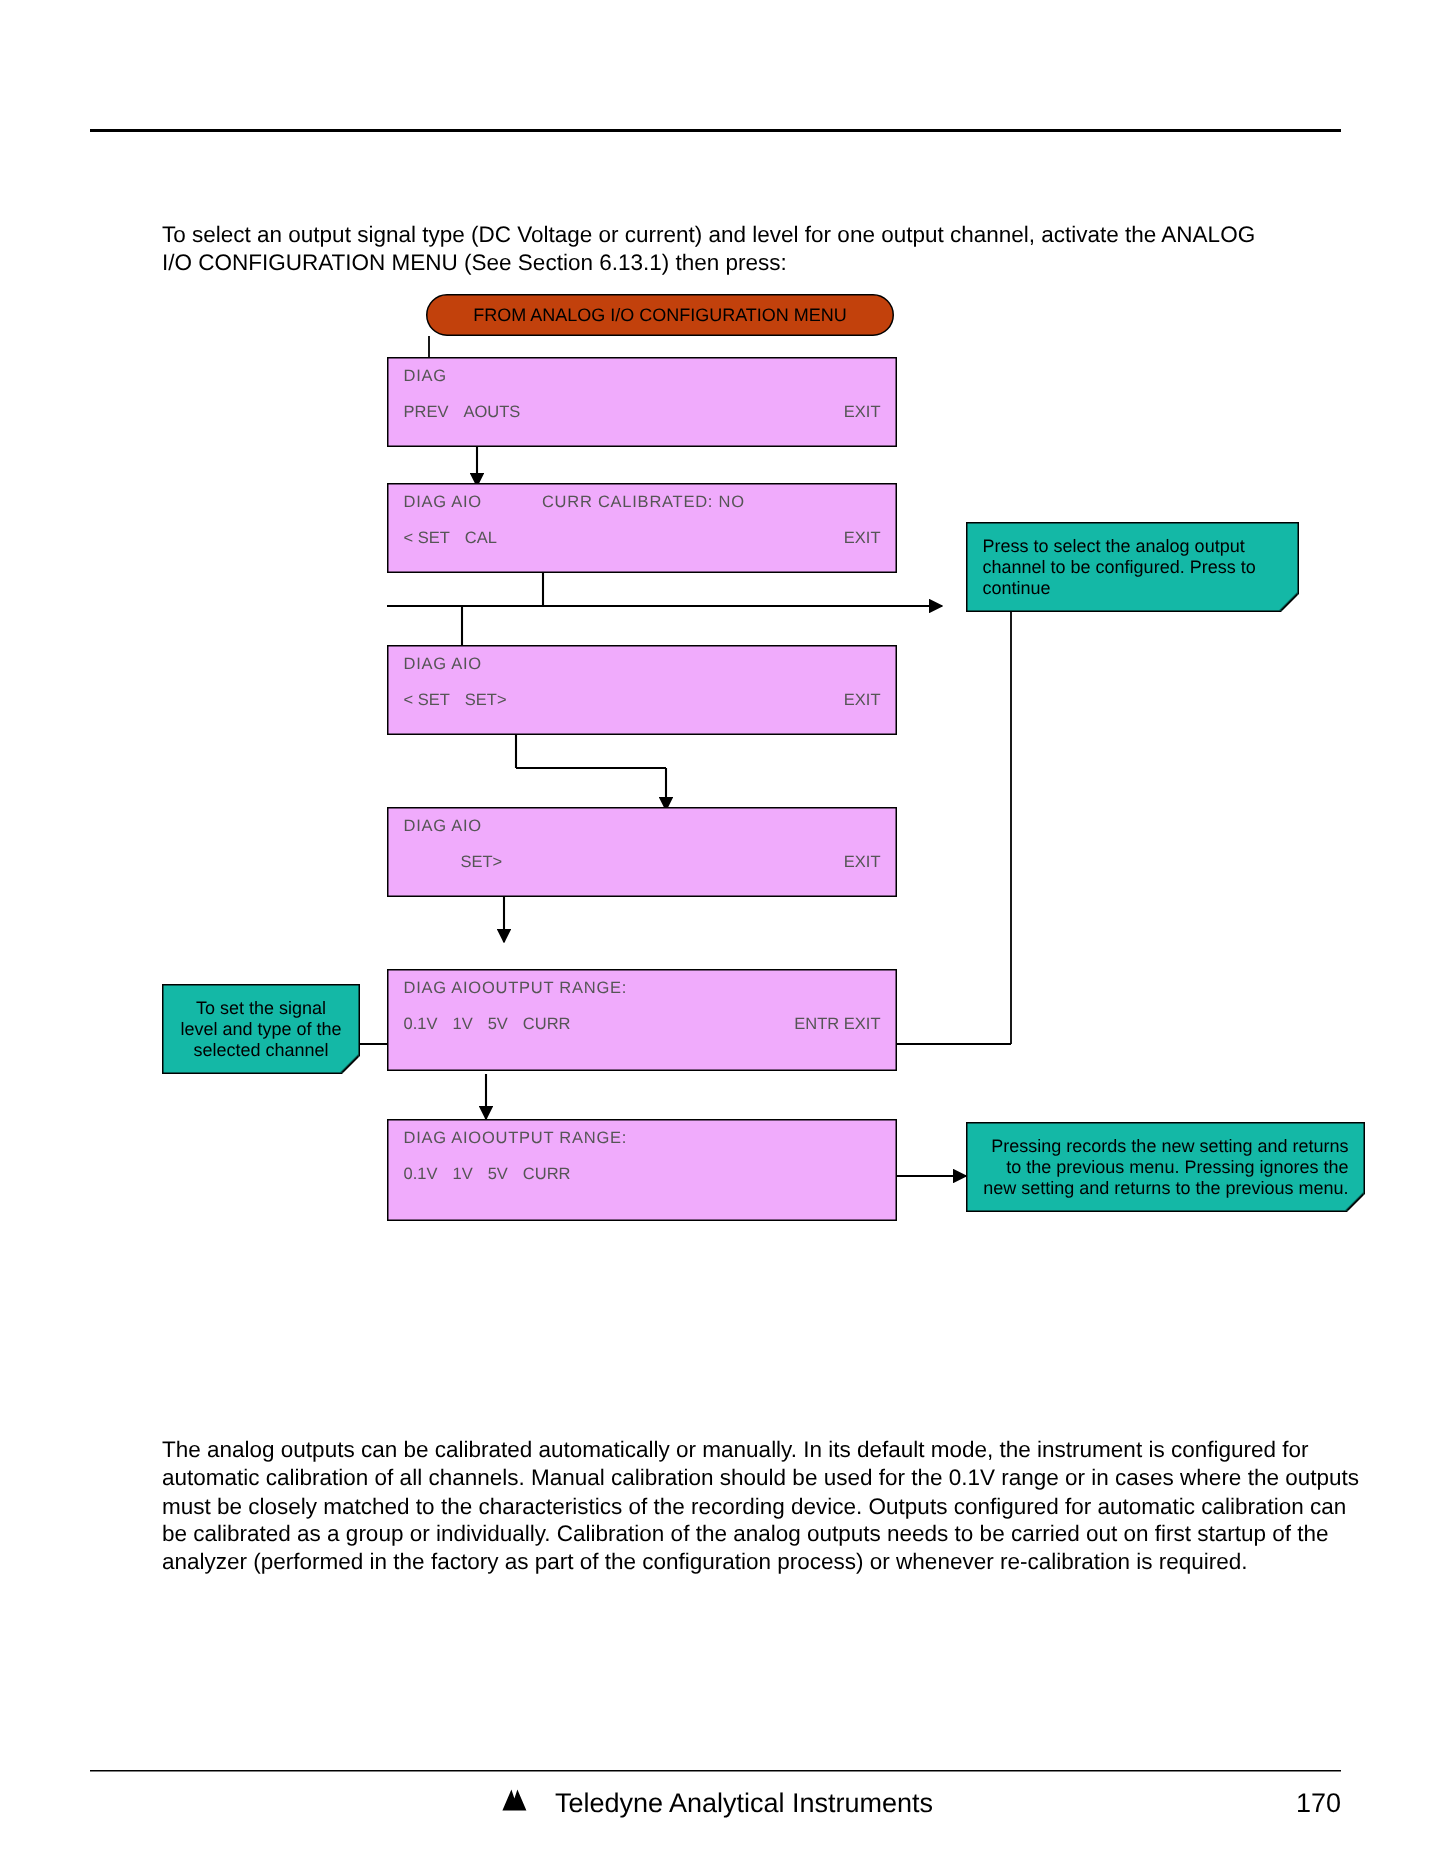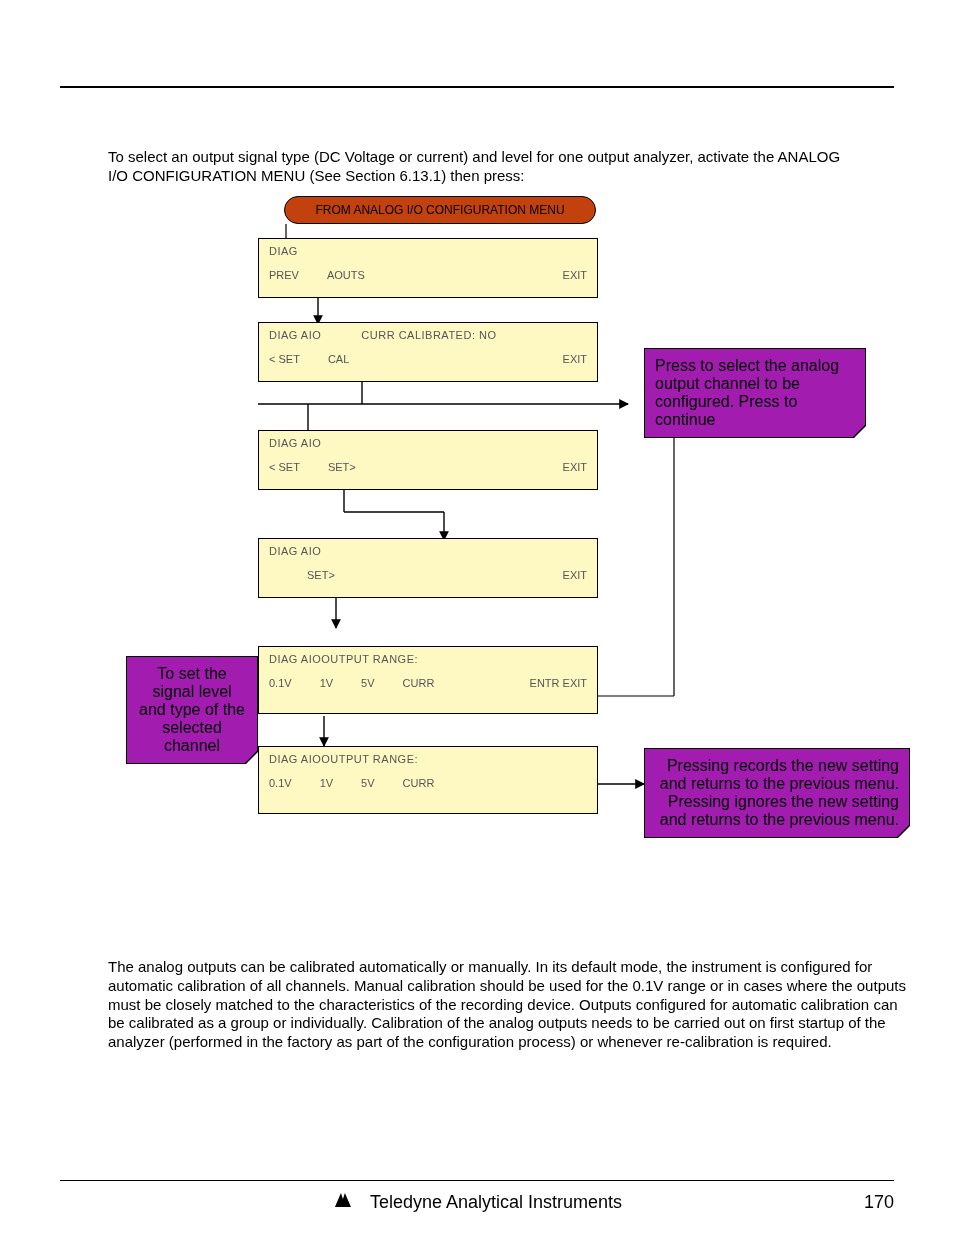--- a/index.html
+++ b/index.html
@@ -45,45 +45,45 @@
     border-radius: 20px;
     font-size: 12px;
     text-align: center;
     padding: 6px 10px;
     background: #c2410c;
     z-index: 3;
   }
   .panel {
     position: absolute;
     border: 1px solid #000;
-    background: #fef9c3;
+    background: #f0abfc;
     z-index: 3;
   }
   .panel-row1 {
     font-size: 11px;
     color: #555;
     padding: 6px 10px 2px 10px;
     letter-spacing: .5px;
   }
   .panel-row2 {
     font-size: 11px;
     color: #555;
     display: flex;
     justify-content: space-between;
     padding: 10px 10px 8px 10px;
   }
   .panel-row2 .left-grp {
     display: flex;
-    gap: 28px;
+    gap: 10px;
   }
   .callout {
     position: absolute;
     border: 1px solid #000;
-    background: #a21caf;
-    font-size: 16px;
+    background: #14b8a6;
+    font-size: 12px;
     padding: 8px 10px;
     z-index: 3;
   }
   .callout.fold::after {
     content: "";
     position: absolute;
     right: -1px;
     bottom: -1px;
     width: 0;
     height: 0;
@@ -148,21 +148,21 @@
     display: inline-block;
   }
   marker path { fill: #000; }
 </style>
 </head>
 <body>
 
 <div class="page">
   <div class="top-rule"></div>
 
-  <div class="intro">To select an output signal type (DC Voltage or current) and level for one output analyzer, activate the ANALOG I/O CONFIGURATION MENU (See Section 6.13.1) then press:</div>
+  <div class="intro">To select an output signal type (DC Voltage or current) and level for one output channel, activate the ANALOG I/O CONFIGURATION MENU (See Section 6.13.1) then press:</div>
 
   <div class="diagram">
 
     <svg class="wires" viewBox="0 0 786 640" preserveAspectRatio="none">
       <defs>
         <marker id="ah" viewBox="0 0 10 10" refX="9" refY="5" markerWidth="7" markerHeight="7" orient="auto-start-reverse">
           <path d="M 0 0 L 10 5 L 0 10 z"></path>
         </marker>
       </defs>
 
@@ -236,21 +236,21 @@
     <div class="panel" style="left:150px; top:342px; width:338px; height:58px;">
       <div class="panel-row1">DIAG AIO</div>
       <div class="panel-row2">
         <span class="left-grp" style="padding-left:38px;">
           <span>SET&gt;</span>
         </span>
         <span>EXIT</span>
       </div>
     </div>
 
-    <div class="callout fold-left" style="left:18px; top:460px; width:110px; text-align:center;">To set the signal level and type of the selected channel</div>
+    <div class="callout fold-left" style="left:0; top:460px; width:110px; text-align:center;">To set the signal level and type of the selected channel</div>
 
     <div class="panel" style="left:150px; top:450px; width:338px; height:66px;">
       <div class="panel-row1">
         <span>DIAG AIO</span><span>OUTPUT RANGE:</span>
       </div>
       <div class="panel-row2">
         <span class="left-grp">
           <span>0.1V</span>
           <span>1V</span>
           <span>5V</span>

